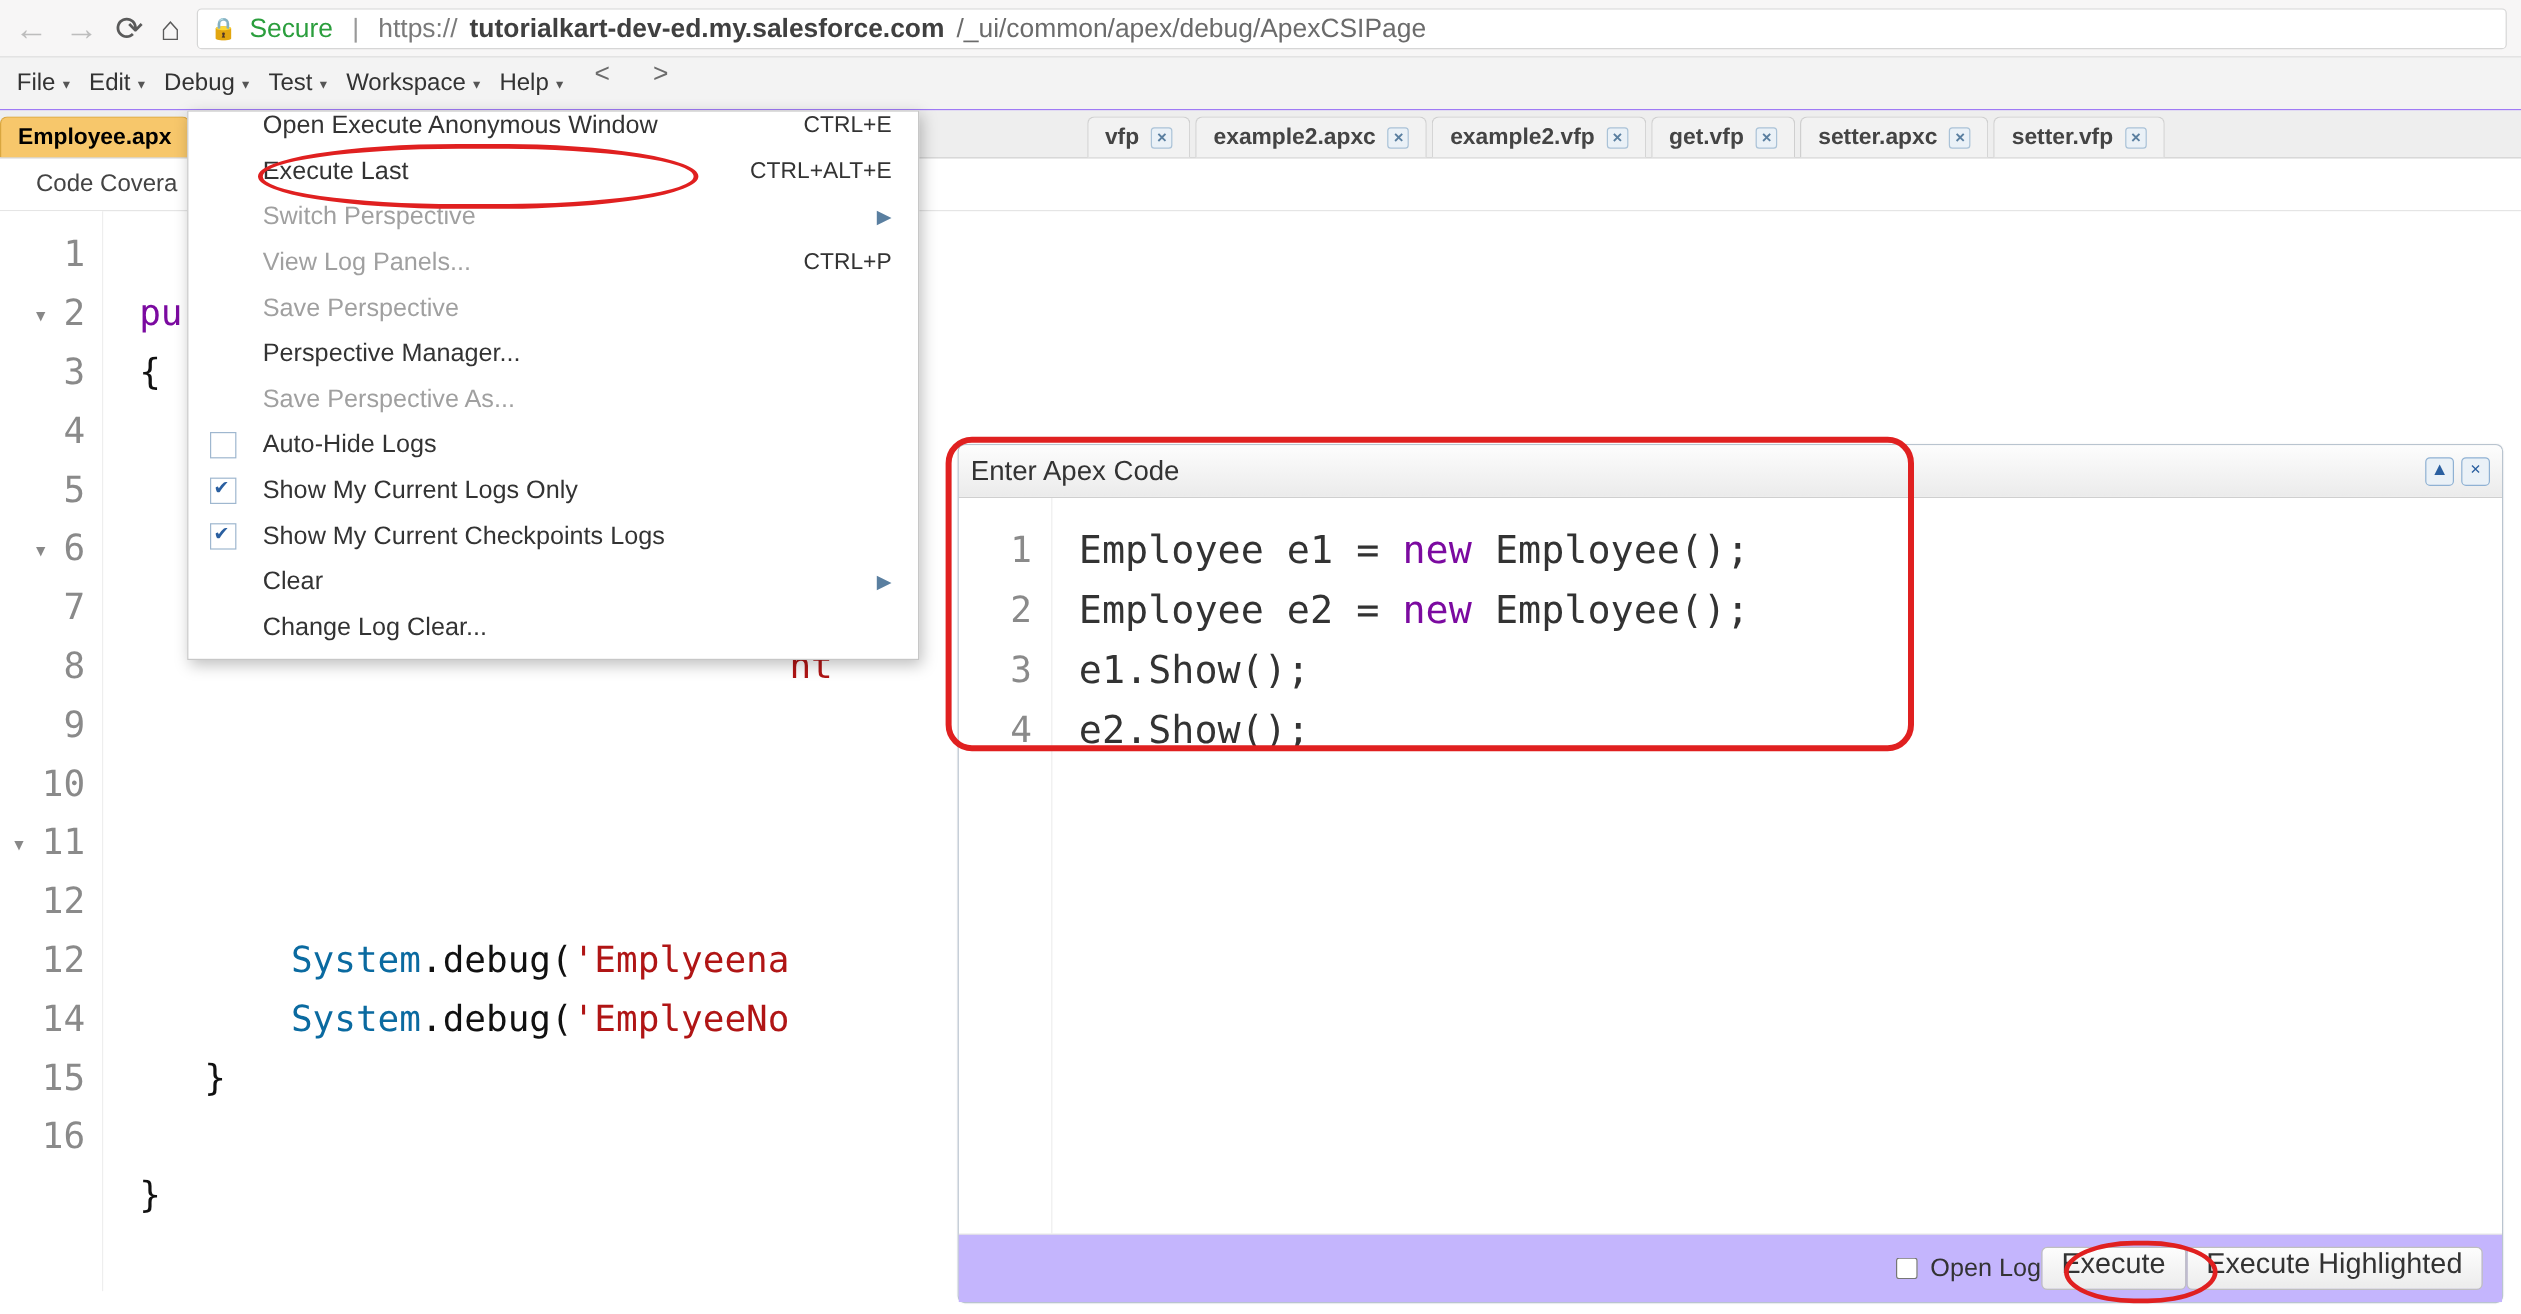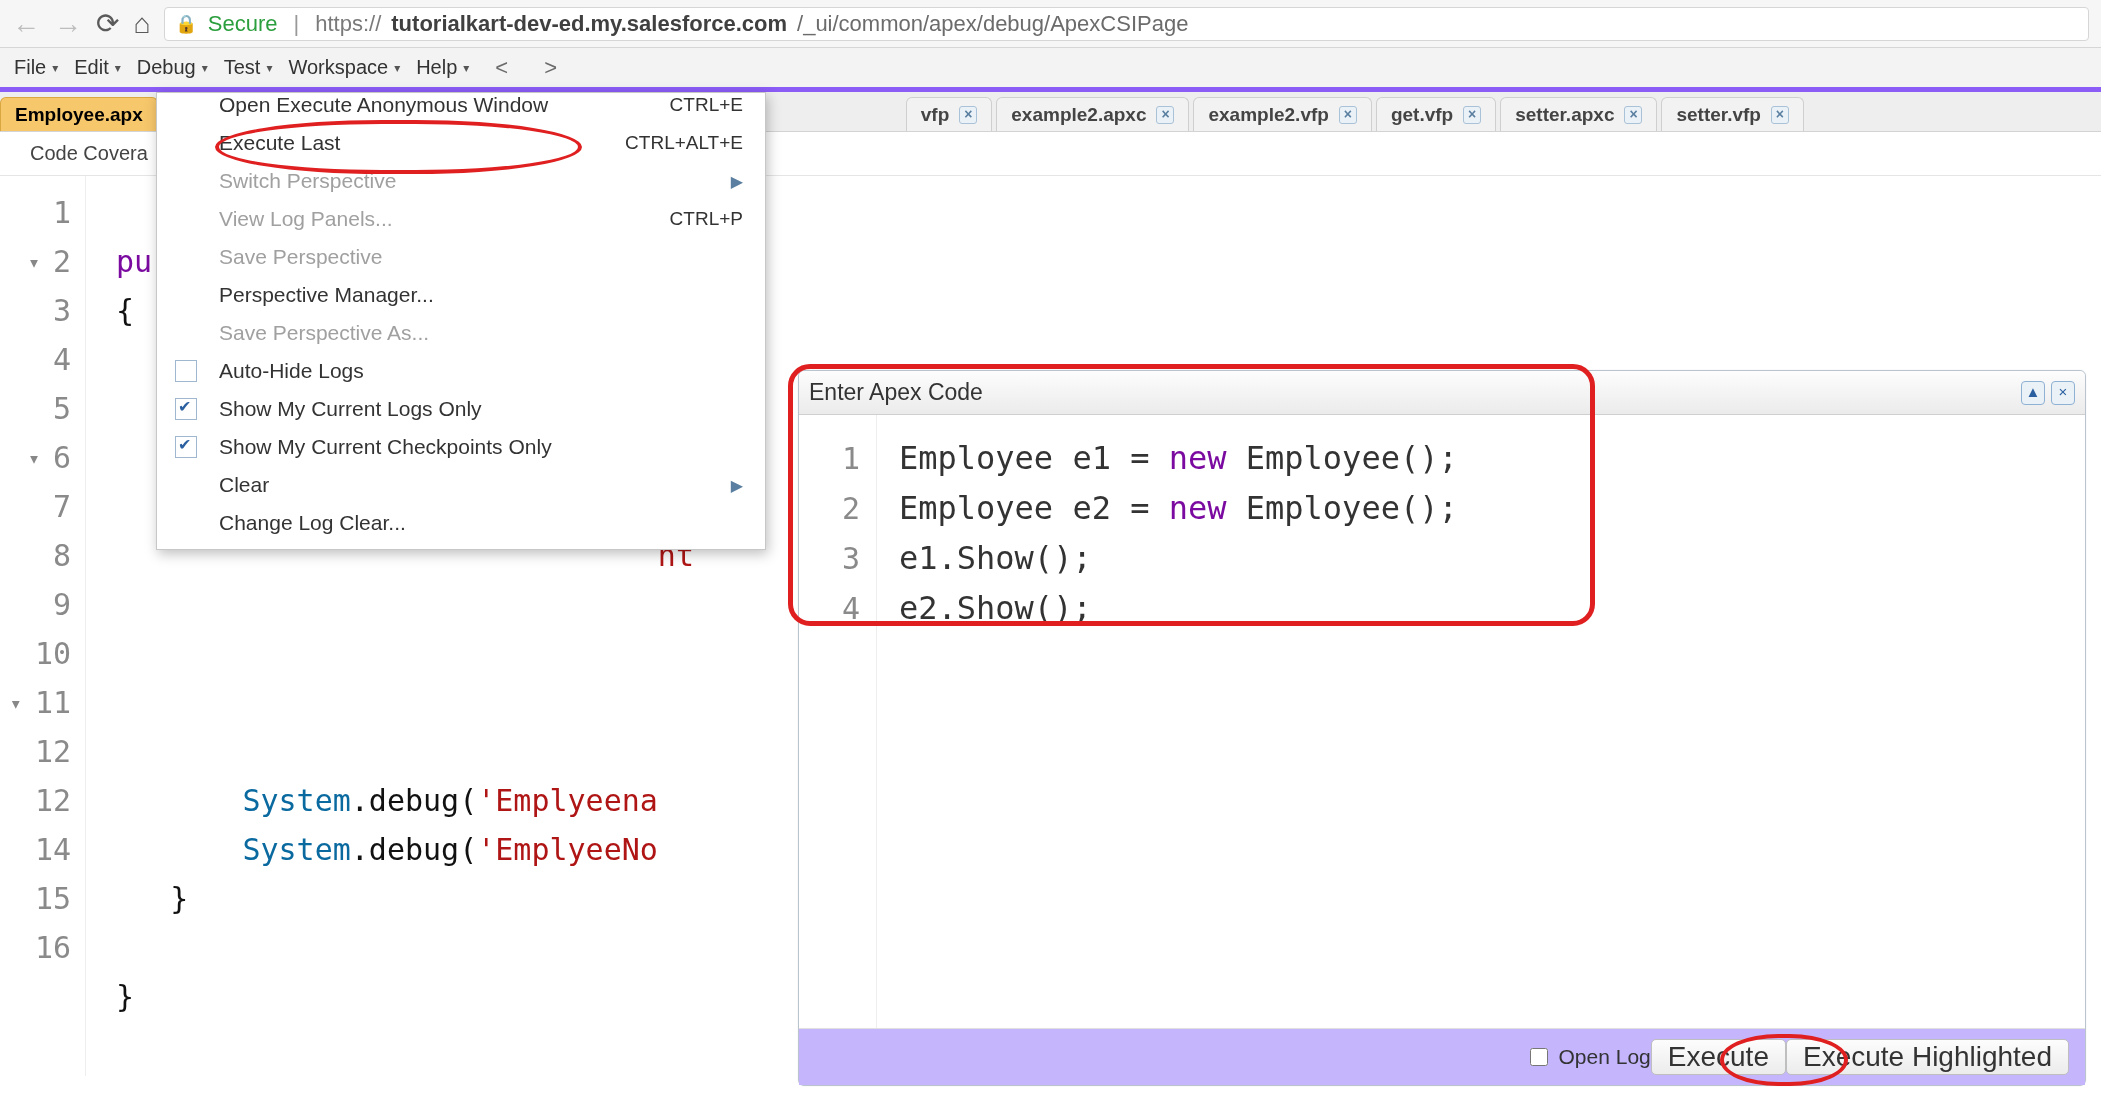--- a/index.html
+++ b/index.html
@@ -11,21 +11,21 @@
 .chrome .nav-btn.on{color:#5a5a5a;cursor:pointer}
 .addr{flex:1;height:34px;border:1px solid #d6d6d6;border-radius:4px;background:#fff;display:flex;align-items:center;padding:0 10px;gap:10px;font-size:22px}
 .addr .lock{color:#2b9e3d;font-size:18px}
 .addr .secure{color:#2b9e3d}
 .addr .sep{color:#999;margin:0 6px}
 .addr .url-proto{color:#7a7a7a}
 .addr .url-host{color:#404040;font-weight:700}
 .addr .url-path{color:#6b6b6b}
 
 
-.menubar{height:44px;background:#f3f3f3;border-bottom:5px solid #8b5cf6;display:flex;align-items:center;padding:0 6px;font-size:20px;color:#333}
+.menubar{height:44px;background:#f3f3f3;border-bottom:1px solid #8b5cf6;display:flex;align-items:flex-start;padding:0 6px;font-size:20px;color:#333}
 .menubar .mitem{padding:0 8px;height:100%;display:flex;align-items:center;gap:6px;cursor:pointer}
 .menubar .mitem .caret{font-size:12px;color:#555}
 .menubar .navarrow{padding:0 18px;color:#6b6b6b;font-size:22px}
 
 
 .tabstrip{height:40px;background:#eee;border-bottom:1px solid #d3d3d3;display:flex;align-items:flex-end;padding-left:0;gap:4px;position:relative}
 .tab{height:34px;background:#f2f2f2;border:1px solid #cfcfcf;border-bottom:none;border-radius:6px 6px 0 0;display:flex;align-items:center;padding:0 14px;gap:10px;font-size:19px;color:#444;cursor:pointer;font-weight:600}
 .tab.active{background:#f7c76b;border-color:#d9a63f;color:#000}
 .tab .close{width:18px;height:18px;border:1px solid #aac2d7;border-radius:3px;background:#eaf1f7;color:#5a7fa0;font-size:14px;line-height:14px;text-align:center;font-weight:bold}
 .tab-gap{width:740px;flex:0 0 auto}
@@ -60,21 +60,21 @@
 .exec-panel{position:absolute;top:370px;left:798px;width:1288px;height:716px;background:#fff;border:1px solid #b9c4cf;border-radius:6px;box-shadow:0 0 0 1px rgba(0,0,0,.02);z-index:40;display:flex;flex-direction:column}
 .exec-title{height:44px;background:linear-gradient(#fdfdfd,#ebebeb);border-bottom:1px solid #cfcfcf;border-radius:6px 6px 0 0;display:flex;align-items:center;justify-content:space-between;padding:0 10px;font-weight:400;font-size:23px}
 .exec-title .winbtns{display:flex;gap:6px}
 .exec-title .wb{width:24px;height:24px;border:1px solid #8fb1d3;border-radius:4px;background:#eaf1f7;color:#2a5fa0;font-size:15px;line-height:20px;text-align:center;cursor:pointer}
 .exec-body{flex:1;display:flex;border-bottom:1px solid #e0e0e0}
 .exec-gutter{width:78px;border-right:1px solid #eee;padding-top:18px}
 .exec-gutter .erow{height:50px;display:flex;align-items:center;justify-content:flex-end;padding-right:16px;font-family:Menlo,Consolas,monospace;font-size:30px;color:#8a8a8a}
 .exec-code{flex:1;padding:18px 22px;font-family:Menlo,Consolas,monospace;font-size:32px;line-height:50px;white-space:pre}
 .exec-foot{height:56px;background:#c4b5fd;display:flex;align-items:center;justify-content:flex-end;padding:0 16px;font-size:21px}
 .exec-foot label{display:flex;align-items:center;gap:8px}
-.btn{height:36px;padding:0 16px;background:linear-gradient(#fdfdfd,#ececec);border:1px solid #bfbfbf;border-radius:5px;font-size:28px;cursor:pointer;display:flex;align-items:center}
+.btn{height:36px;padding:0 16px;background:linear-gradient(#fdfdfd,#ececec);border:1px solid #bfbfbf;border-radius:5px;font-size:24px;cursor:pointer;display:flex;}
 input[type=checkbox]{width:18px;height:18px}
 </style>
 </head>
 <body>
 
 <div class="chrome">
   <span class="nav-btn">←</span>
   <span class="nav-btn">→</span>
   <span class="nav-btn on">⟳</span>
   <span class="nav-btn on">⌂</span>
@@ -268,21 +268,21 @@
     <div class="ditem">
       <span class="chk"></span>
       <span>Auto-Hide Logs</span>
     </div>
     <div class="ditem">
       <span class="chk on"></span>
       <span>Show My Current Logs Only</span>
     </div>
     <div class="ditem">
       <span class="chk on"></span>
-      <span>Show My Current Checkpoints Only</span>
+      <span>Show My Current Checkpoints Logs</span>
     </div>
     <div class="ditem">
       <span>Clear</span>
       <span class="sub">▶</span>
     </div>
     <div class="ditem">
       <span>Change Log Clear...</span>
     </div>
   </div>
 

